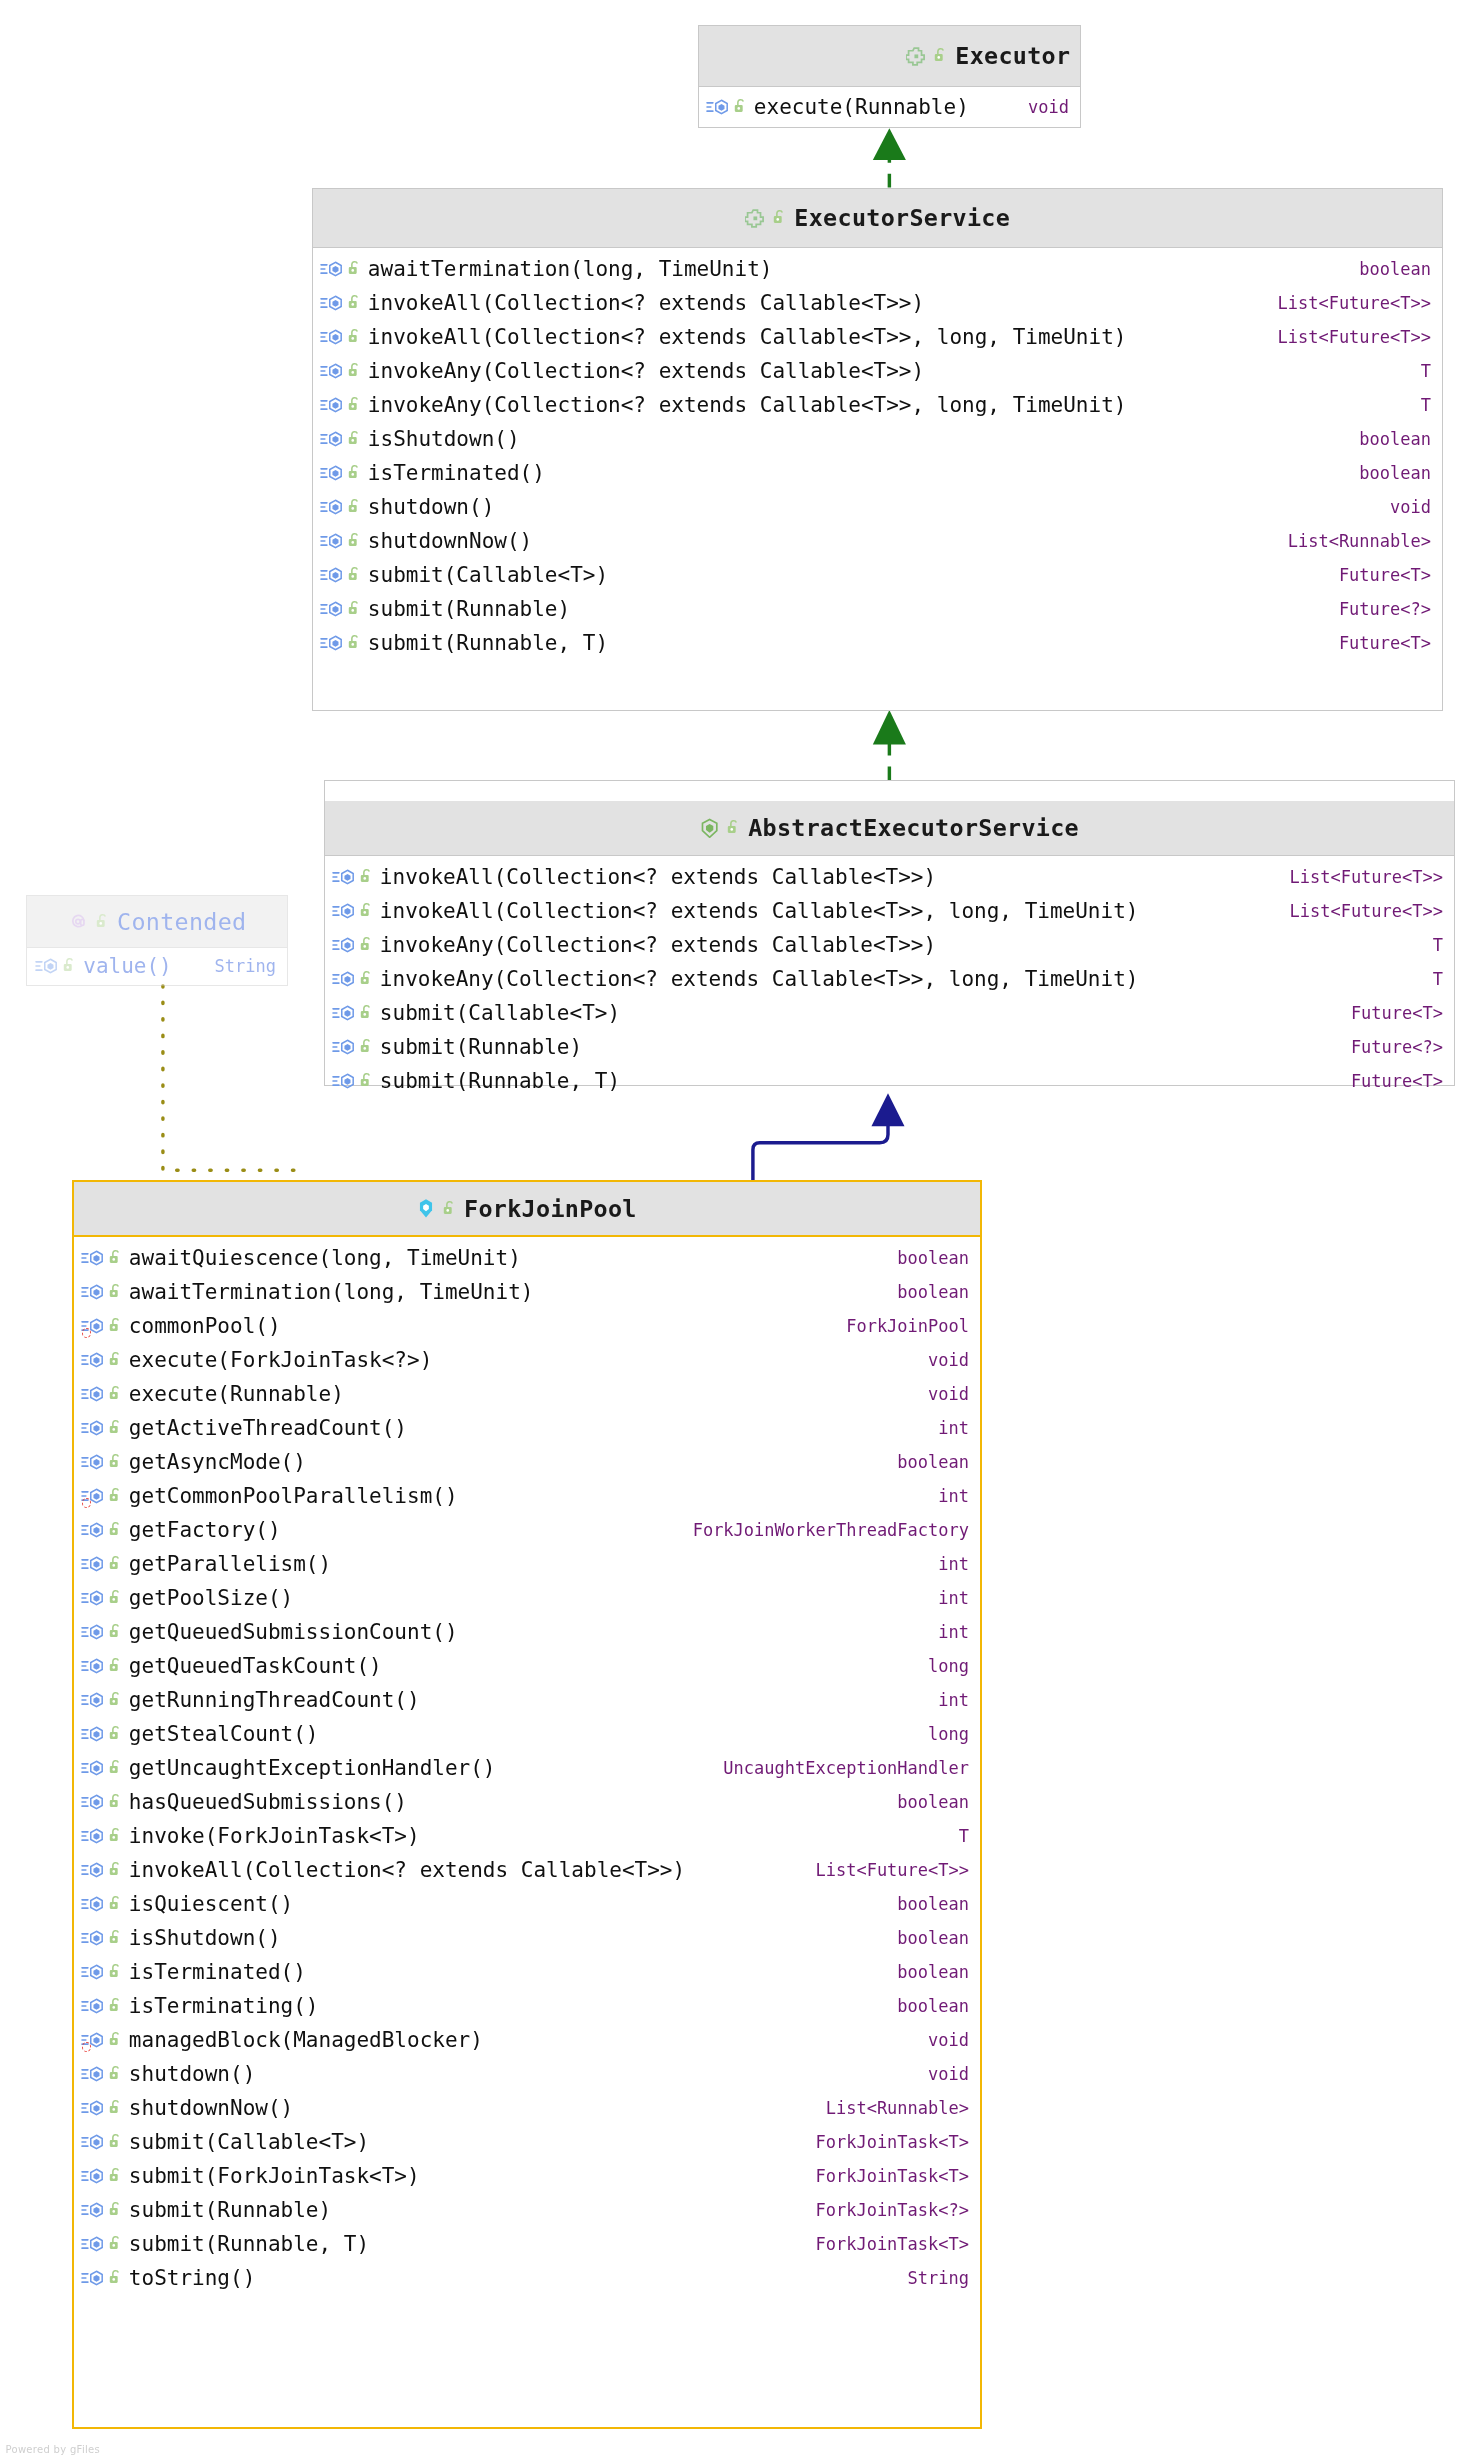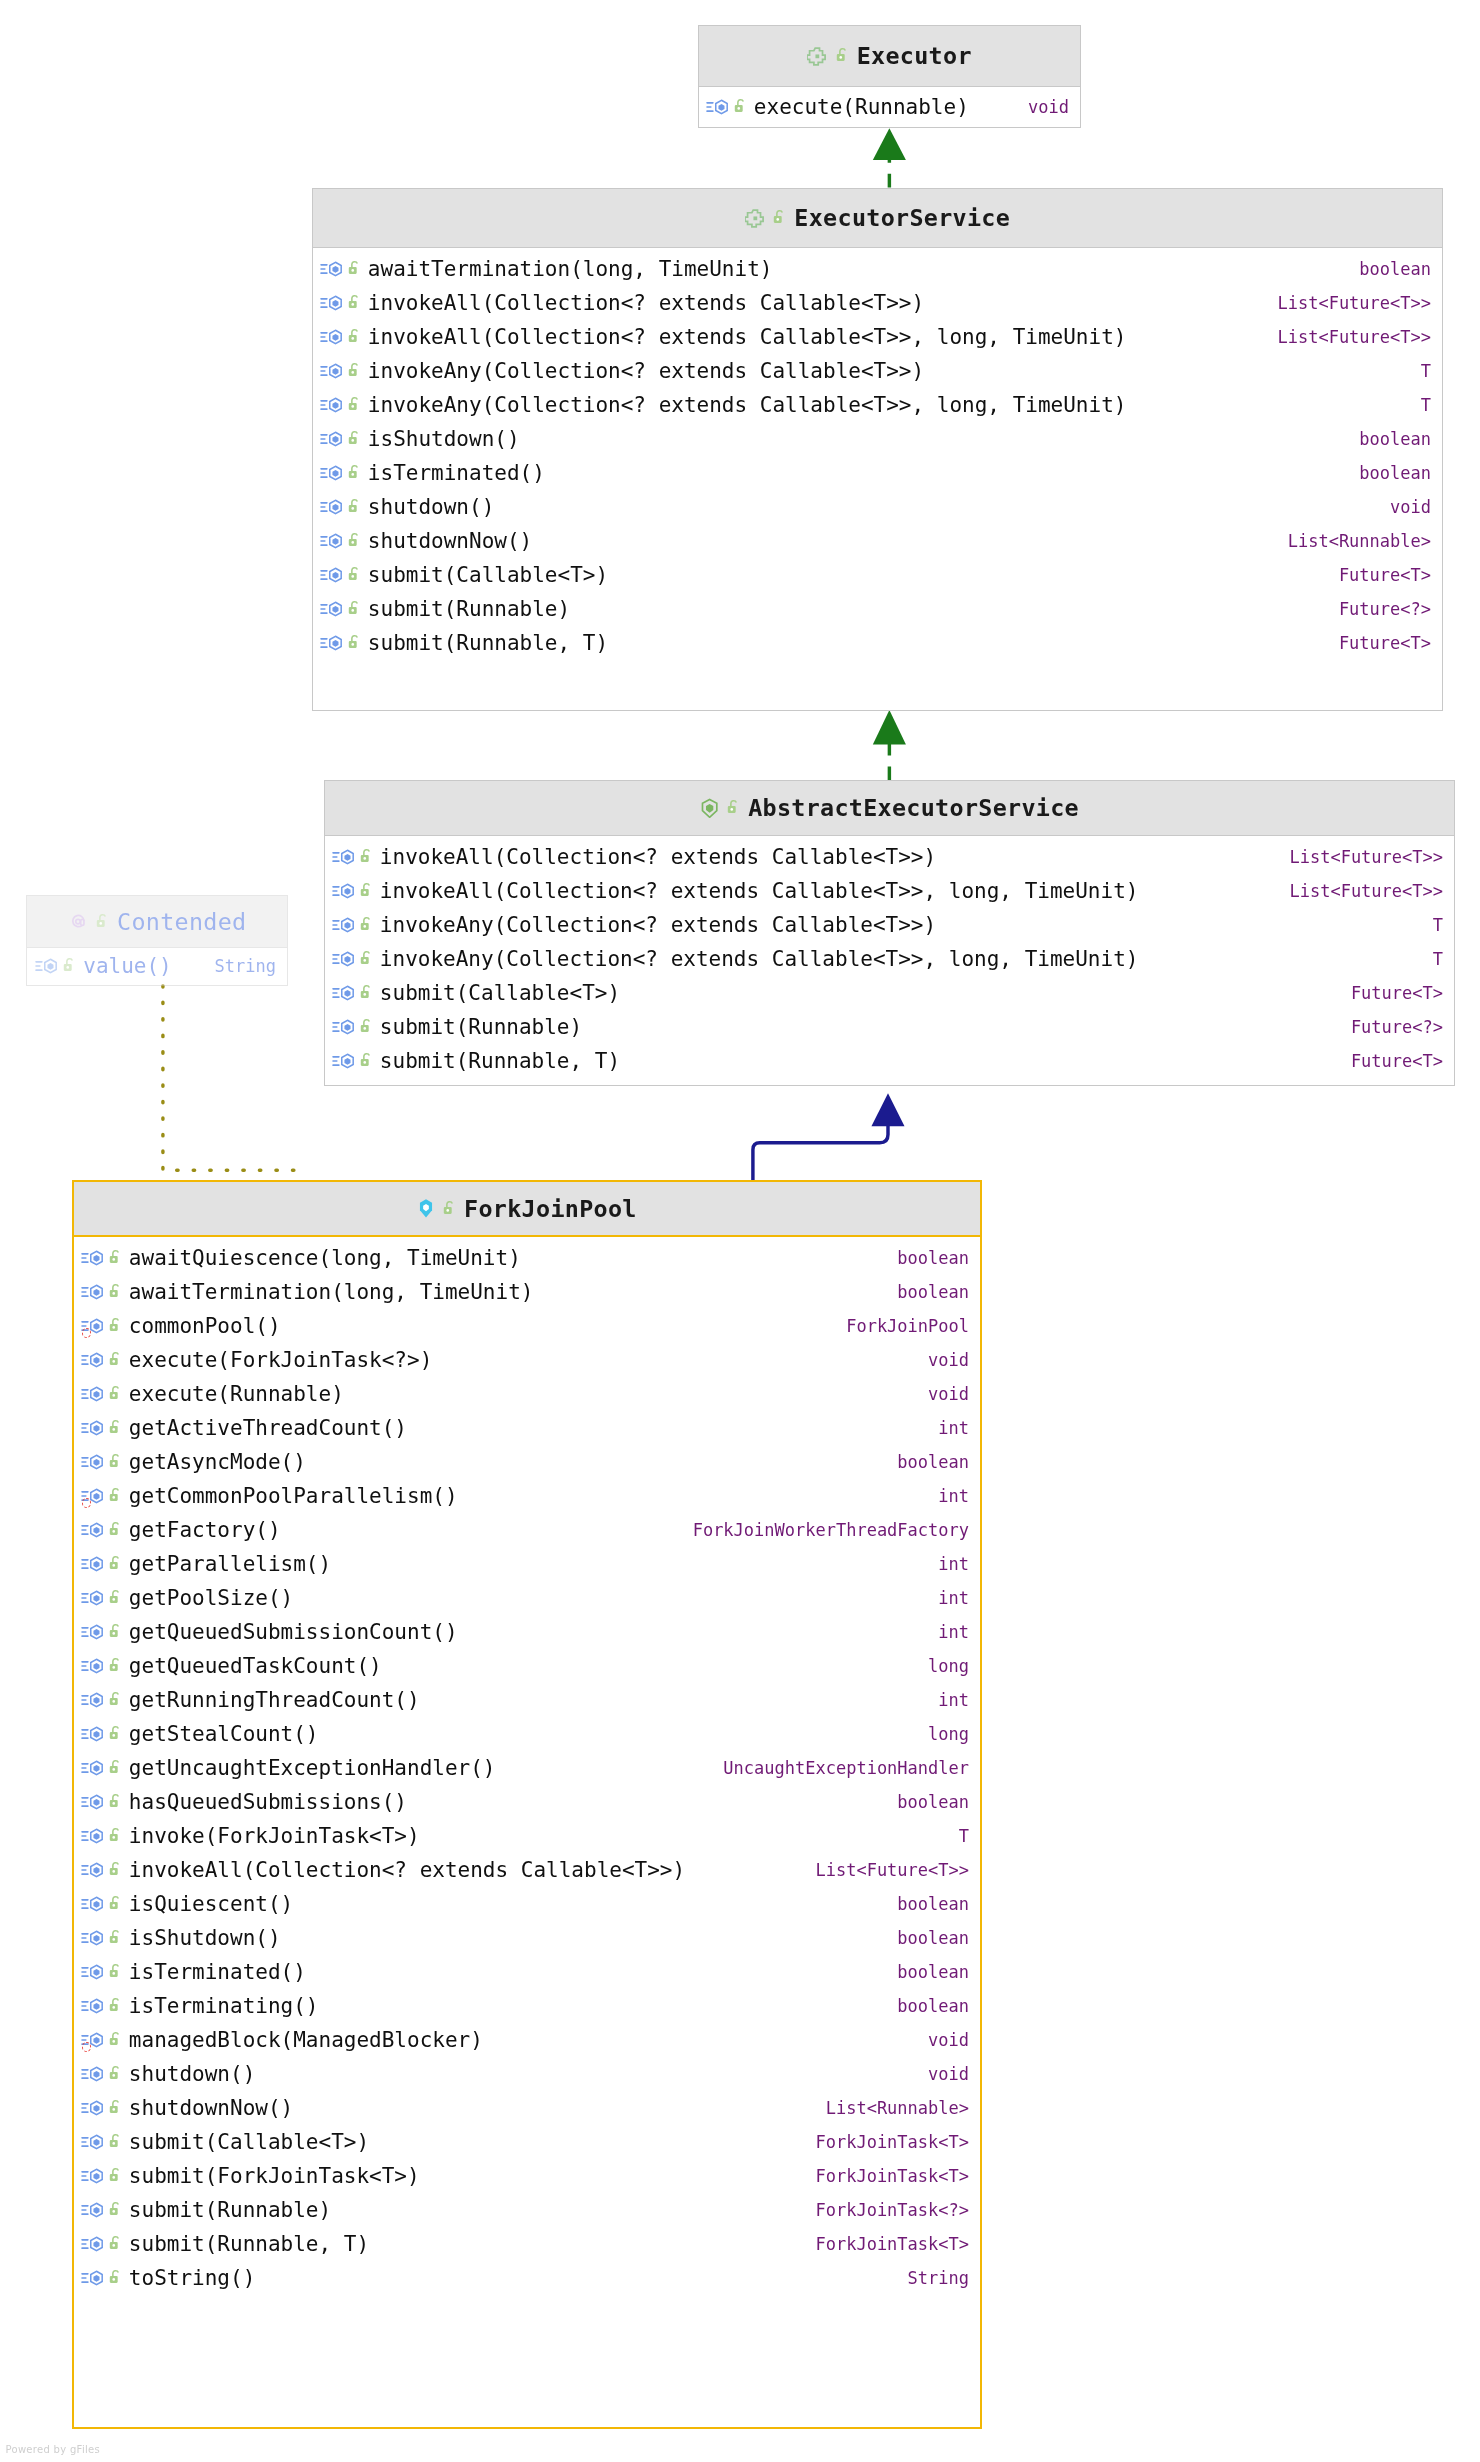--- a/index.html
+++ b/index.html
@@ -155,21 +155,21 @@
       <polygon points="1288,1586 1264,1634 1312,1634" fill="#1b1b8f"></polygon>
     </g>
 
     
     <g>
       <path d="M 236 1430 L 236 1698 L 432 1698 L 432 1712" fill="none" stroke="#9a8d16" stroke-width="5" stroke-dasharray="2,22" stroke-linecap="round"></path>
     </g>
   </svg>
 
   <div class="uml-box" id="box-executor" style="left:698px; top:25px; width:383px; height:103px;">
-    <div class="uml-header" style="height:61px;">
+    <div class="uml-header" style="height:61px;justify-content:flex-end;">
       <span class="ico">
         <svg width="20.7" height="20.7" viewBox="0 0 24 24">
           <path d="M9.5 2.5h5v3h3.5v5h3v5h-3v3.5h-5v3h-5v-3h-5v-3.5h-3v-5h3v-5h5z" fill="none" stroke="#99c794" stroke-width="2"></path>
           <rect x="9.8" y="9.8" width="4.4" height="4.4" fill="#99c794"></rect>
         </svg>
       </span>
       <span class="ico">
         <svg width="15" height="19.3" viewBox="0 0 16 22">
           <path d="M5 9V6a3.2 3.2 0 0 1 6.2-0.8" fill="none" stroke="#a8cf8a" stroke-width="1.8"></path>
           <rect x="1.5" y="9" width="9" height="8" rx="1.3" fill="#a8cf8a"></rect>
@@ -509,21 +509,21 @@
               </svg>
             </span>
           </span>
           <span class="member-sig">submit(Runnable, T)</span>
           <span class="member-ret">Future&lt;T&gt;</span>
         </div>
       </div>
   </div>
 
   <div class="uml-box" id="box-abstract-executor-service" style="left:324px; top:780px; width:1131px; height:306px;">
-    <div class="uml-header" style="height:55px;">
+    <div class="uml-header" style="height:55px;margin-top:20px;">
       <span class="ico">
         <svg width="19.3" height="20.7" viewBox="0 0 22 26">
           <path d="M11 1.8 20 6.6v9.2L11 24.2 2 15.8V6.6z" fill="none" stroke="#7bb661" stroke-width="2.1"></path>
           <path d="M11 7.4 15.6 10v5L11 18.6 6.4 15v-5z" fill="#7bb661"></path>
         </svg>
       </span>
       <span class="ico">
         <svg width="15" height="19.3" viewBox="0 0 16 22">
           <path d="M5 9V6a3.2 3.2 0 0 1 6.2-0.8" fill="none" stroke="#a8cf8a" stroke-width="1.8"></path>
           <rect x="1.5" y="9" width="9" height="8" rx="1.3" fill="#a8cf8a"></rect>

